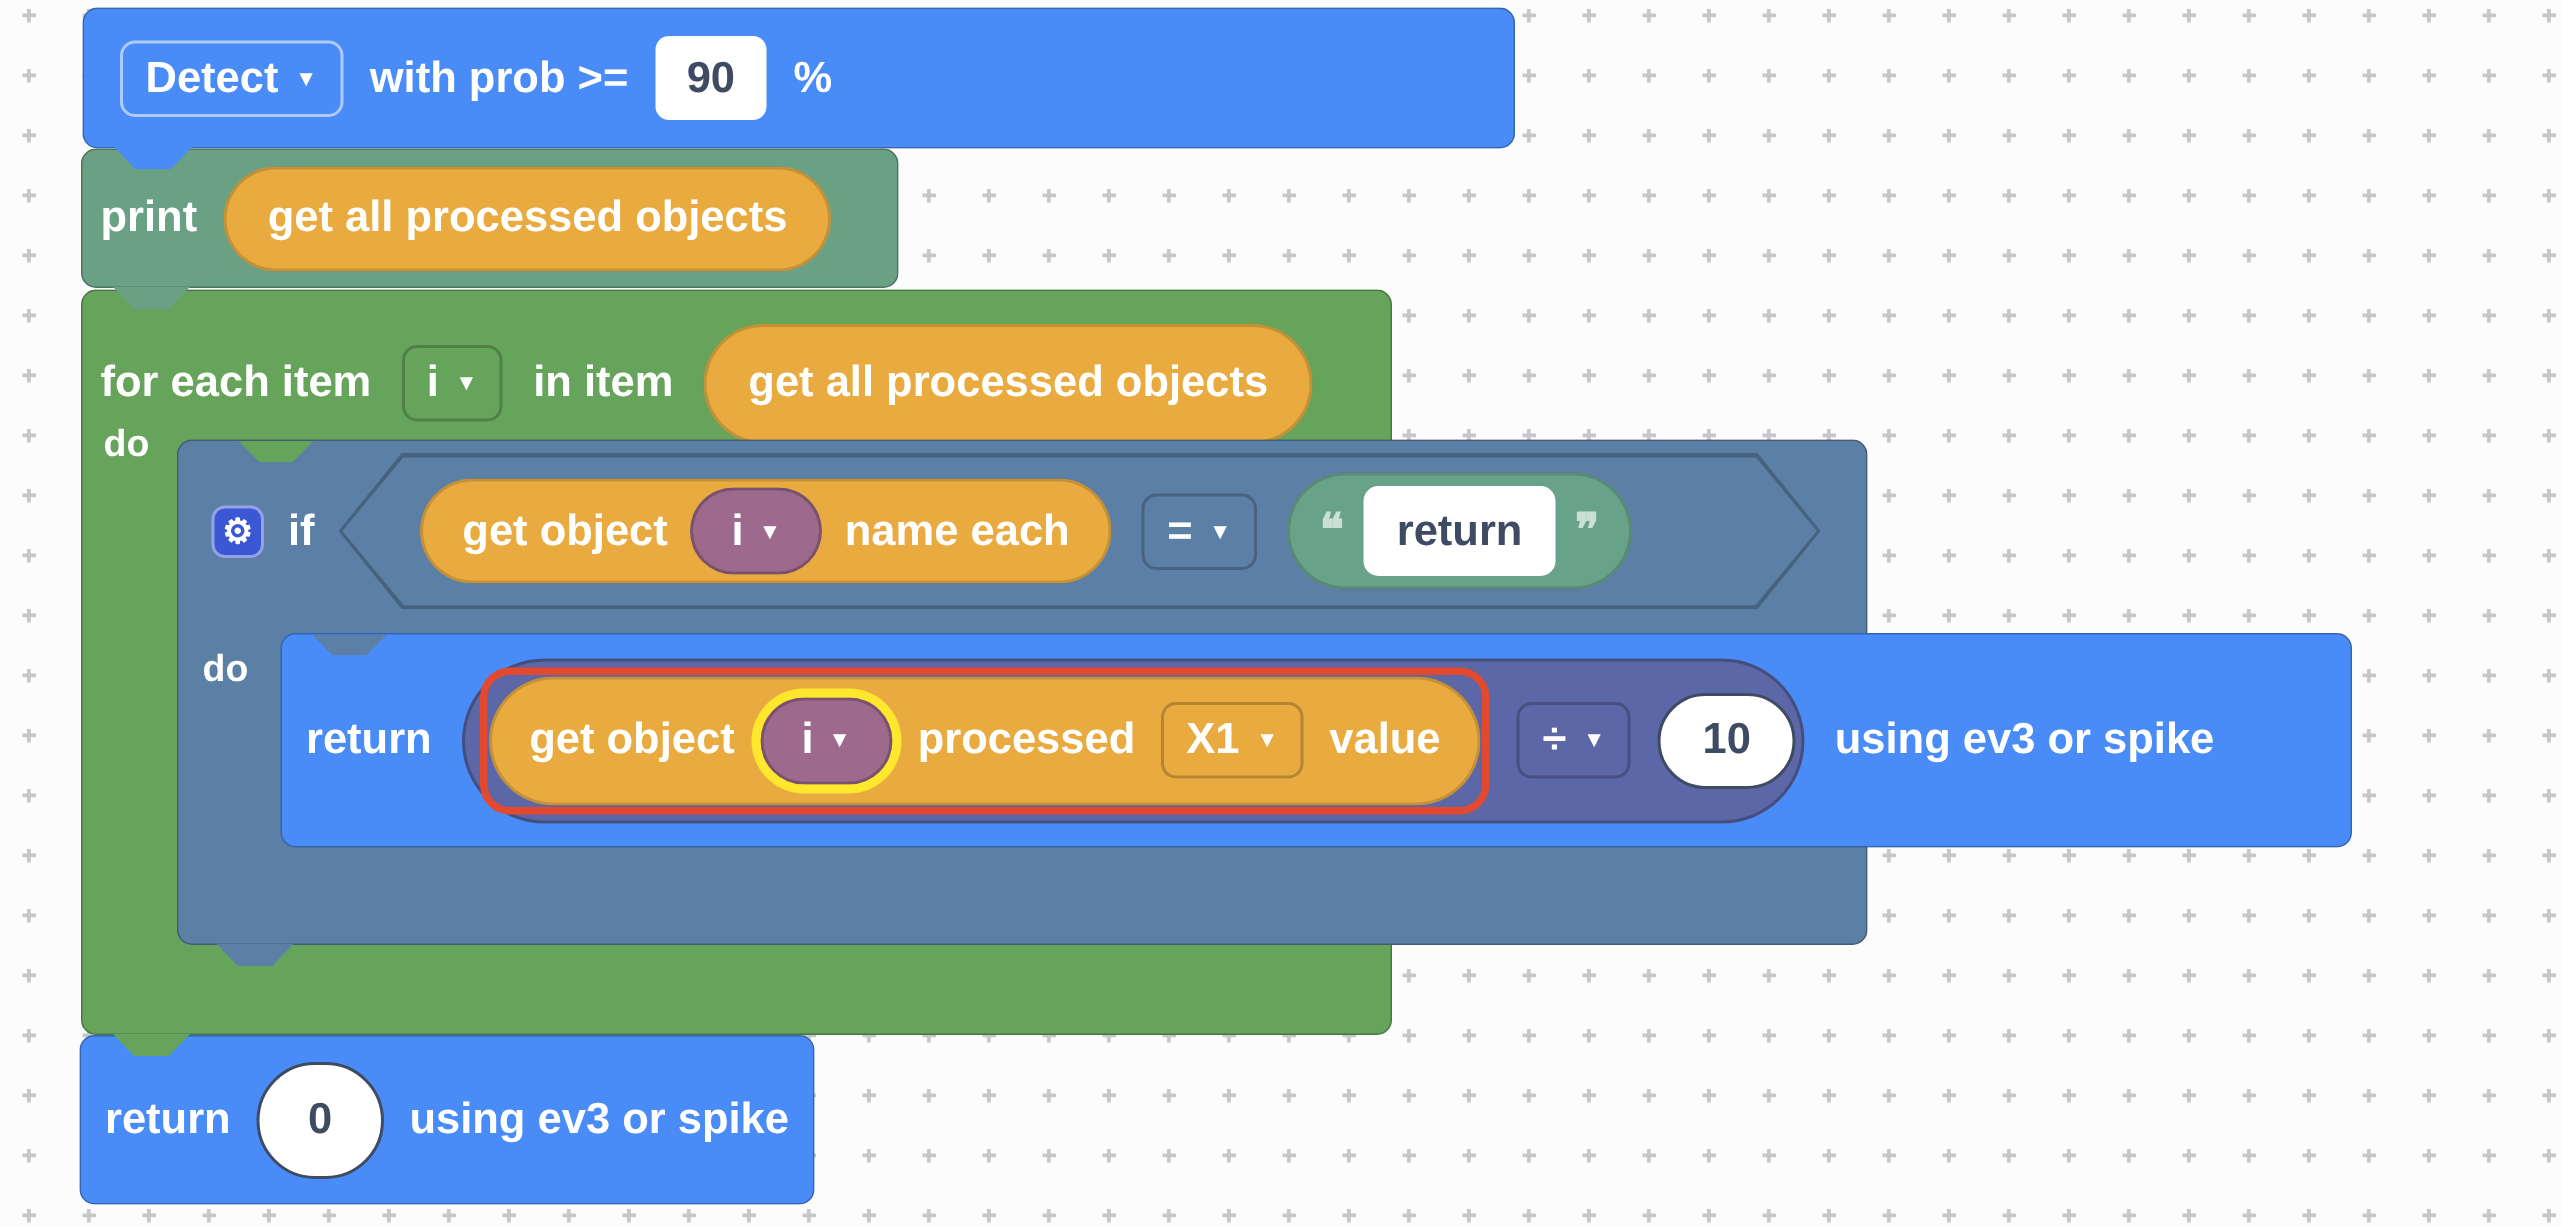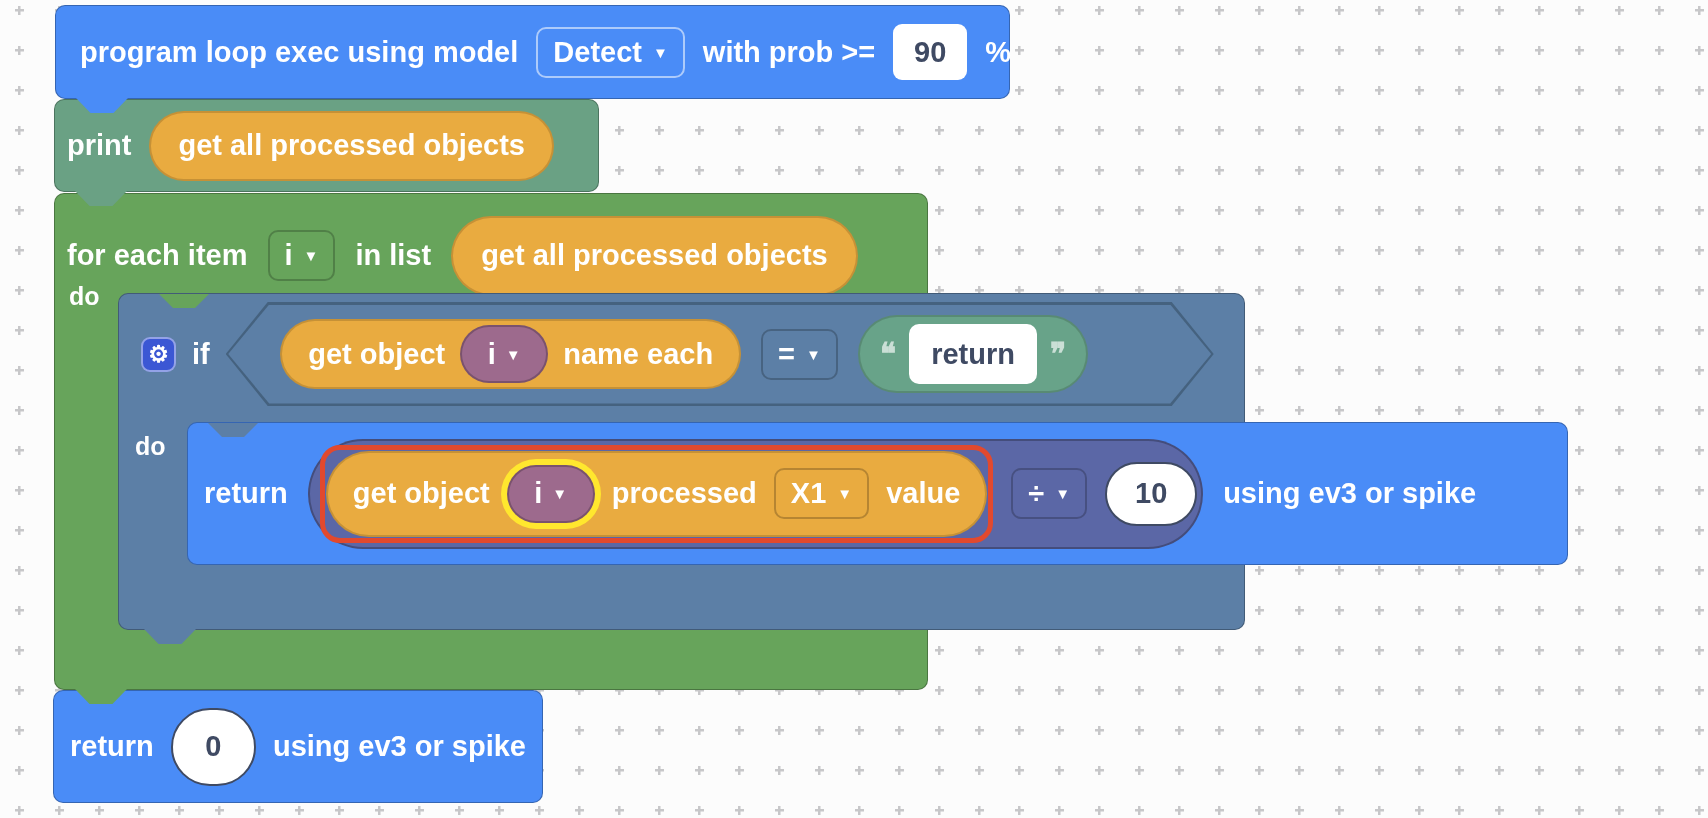--- a/index.html
+++ b/index.html
@@ -1009,21 +1009,20 @@
       <i style="left: 1495px; top: 806px;"></i>
       <i style="left: 1535px; top: 806px;"></i>
       <i style="left: 1575px; top: 806px;"></i>
       <i style="left: 1615px; top: 806px;"></i>
       <i style="left: 1655px; top: 806px;"></i>
       <i style="left: 1695px; top: 806px;"></i>
     </div>
 
   <div class="block c-blue" style="left:55px;top:5px;width:955px;height:94px;">
     <div class="row" style="padding:0 24px;gap:18px;">
-      <span class="lbl">program loop exec using model</span>
       <div class="dd dd-light">
         <span>Detect</span>
         <span class="arrow">▼</span>
       </div>
       <span class="lbl">with prob &gt;=</span>
       <div class="field field-rect">
         <span>90</span>
       </div>
       <span class="lbl">%</span>
     </div>
@@ -1040,21 +1039,21 @@
     <i class="tab t-teal" style="left:20px;"></i>
   </div>
 
   <div class="block c-green" style="left:54px;top:193px;width:874px;height:497px;">
     <div class="row" style="height:123px;padding:0 0 0 12px;gap:20px;">
       <span class="lbl">for each item</span>
       <div class="dd">
         <span>i</span>
         <span class="arrow">▼</span>
       </div>
-      <span class="lbl">in list</span>
+      <span class="lbl">in item</span>
       <div class="pill" style="height:80px;padding:0 28px;">
         <span class="lbl">get all processed objects</span>
       </div>
     </div>
     <span class="do-label" style="left:14px;top:88px;">do</span>
     <i class="slot-tab t-green" style="left:104px;top:100px;"></i>
     <i class="tab t-green" style="left:20px;"></i>
   </div>
 
   <div class="block c-slate" style="left:118px;top:293px;width:1127px;height:337px;">

